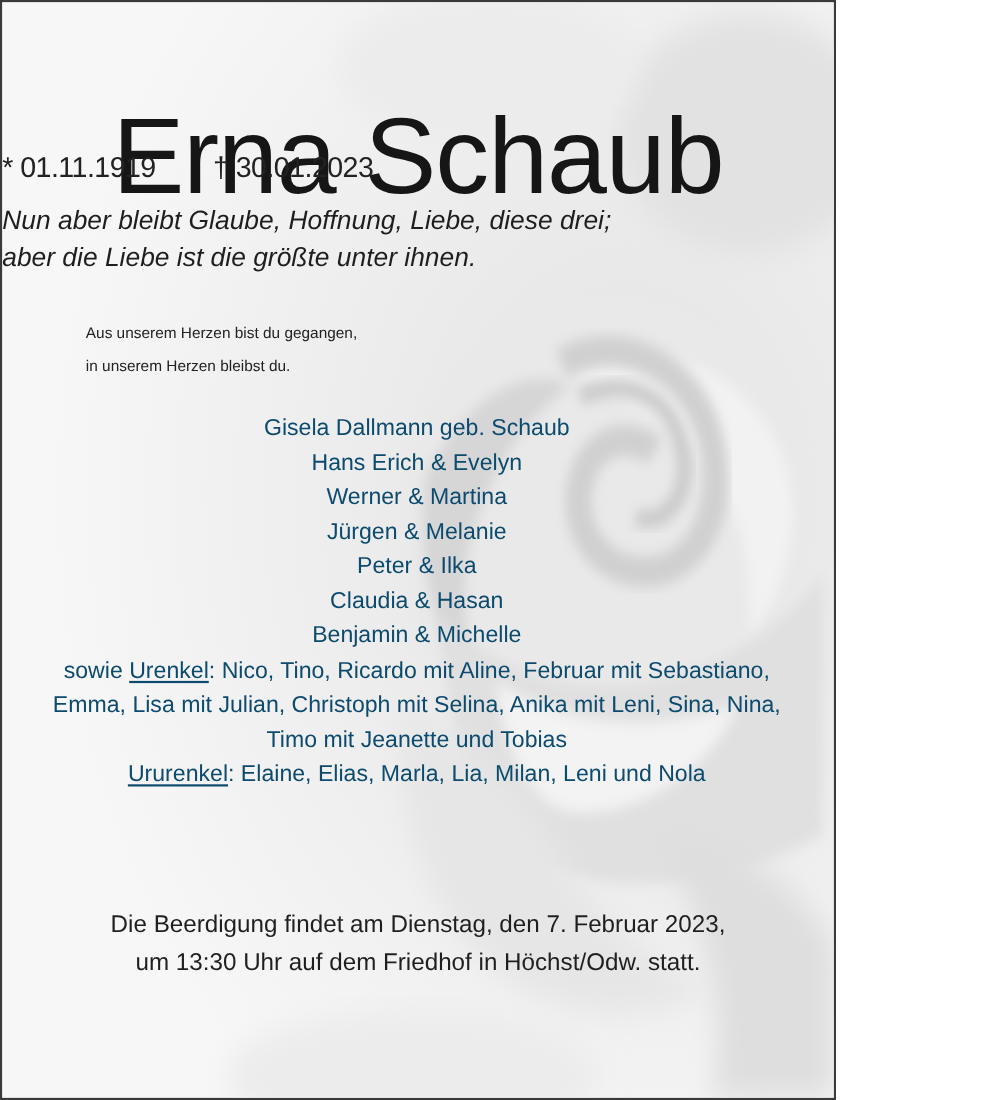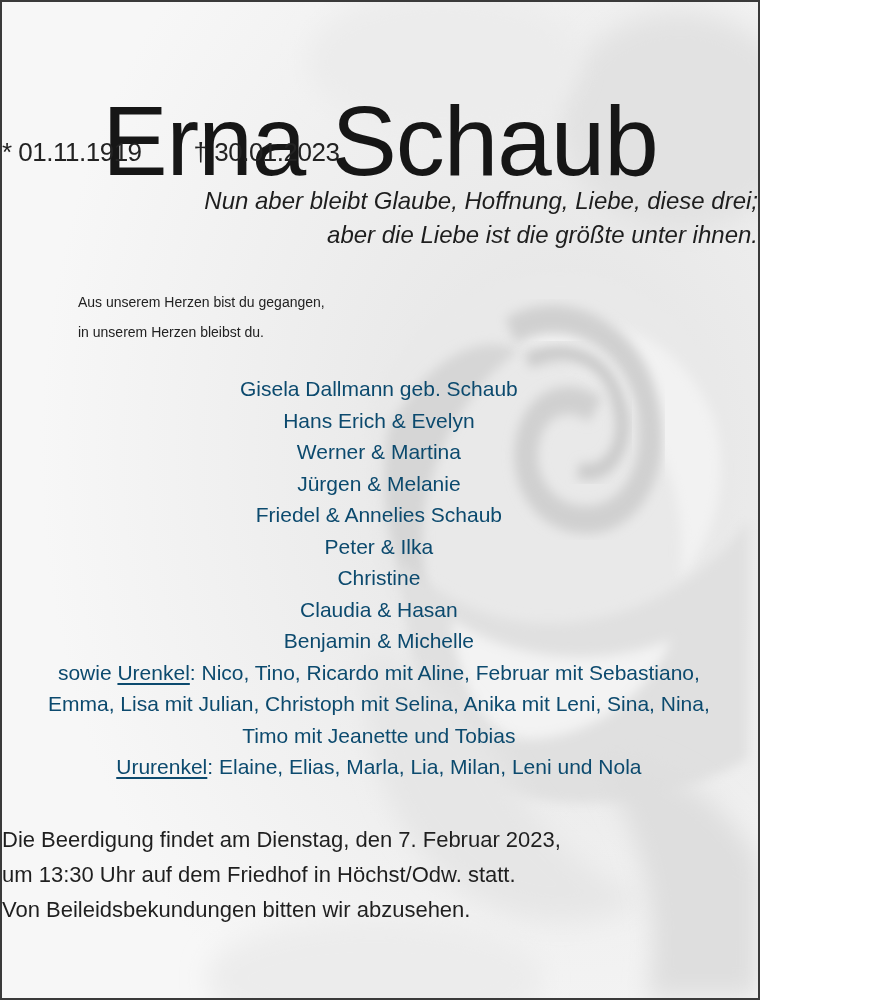--- a/index.html
+++ b/index.html
@@ -54,21 +54,21 @@
       font-size: 26px;
       line-height: 34px;
       color: #222;
       letter-spacing: -0.5px;
     }
     .dates .birth { margin-right: 52px; }
     .verse {
       position: absolute;
       left: 0; right: 0;
       top: 182px;
-      text-align: right;
+      text-align: left;
       font-style: italic;
       font-size: 24px;
       line-height: 34px;
       color: #1e1e1e;
     }
     .verse div { white-space: nowrap; }
     .poem {
       position: absolute;
       left: 76px;
       top: 285px;
@@ -84,20 +84,21 @@
       line-height: 31.5px;
       color: #0c4a6e;
       text-align: center;
     }
     .family .line { white-space: nowrap; }
     .family u { text-decoration: underline; text-underline-offset: 3px; }
     .funeral {
       position: absolute;
       left: 0; right: 0;
       top: 820px;
+      text-align: center;
       font-size: 22px;
       line-height: 35px;
       color: #1f1f1f;
     }
   </style>
 </head>
 <body>
 
 <div class="notice">
 
@@ -151,30 +152,27 @@
     <div class="poem">
       <div>Aus unserem Herzen bist du gegangen,</div>
       <div>in unserem Herzen bleibst du.</div>
     </div>
 
     <div class="family">
       <div class="line">Gisela Dallmann geb. Schaub</div>
       <div class="line">Hans Erich &amp; Evelyn</div>
       <div class="line">Werner &amp; Martina</div>
       <div class="line">Jürgen &amp; Melanie</div>
-      <div class="line">Friedel &amp; Annelies Schaub</div>
       <div class="line">Peter &amp; Ilka</div>
-      <div class="line">Christine</div>
       <div class="line">Claudia &amp; Hasan</div>
       <div class="line">Benjamin &amp; Michelle</div>
       <div class="line"><span>sowie </span><u>Urenkel</u><span>: Nico, Tino, Ricardo mit Aline, Februar mit Sebastiano,</span></div>
       <div class="line">Emma, Lisa mit Julian, Christoph mit Selina, Anika mit Leni, Sina, Nina,</div>
       <div class="line">Timo mit Jeanette und Tobias</div>
       <div class="line"><u>Ururenkel</u><span>: Elaine, Elias, Marla, Lia, Milan, Leni und Nola</span></div>
     </div>
 
     <div class="funeral">
       <div>Die Beerdigung findet am Dienstag, den 7. Februar 2023,</div>
       <div>um 13:30 Uhr auf dem Friedhof in Höchst/Odw. statt.</div>
-      <div>Von Beileidsbekundungen bitten wir abzusehen.</div>
     </div>
   </div>
 </div>
 
 </body></html>

